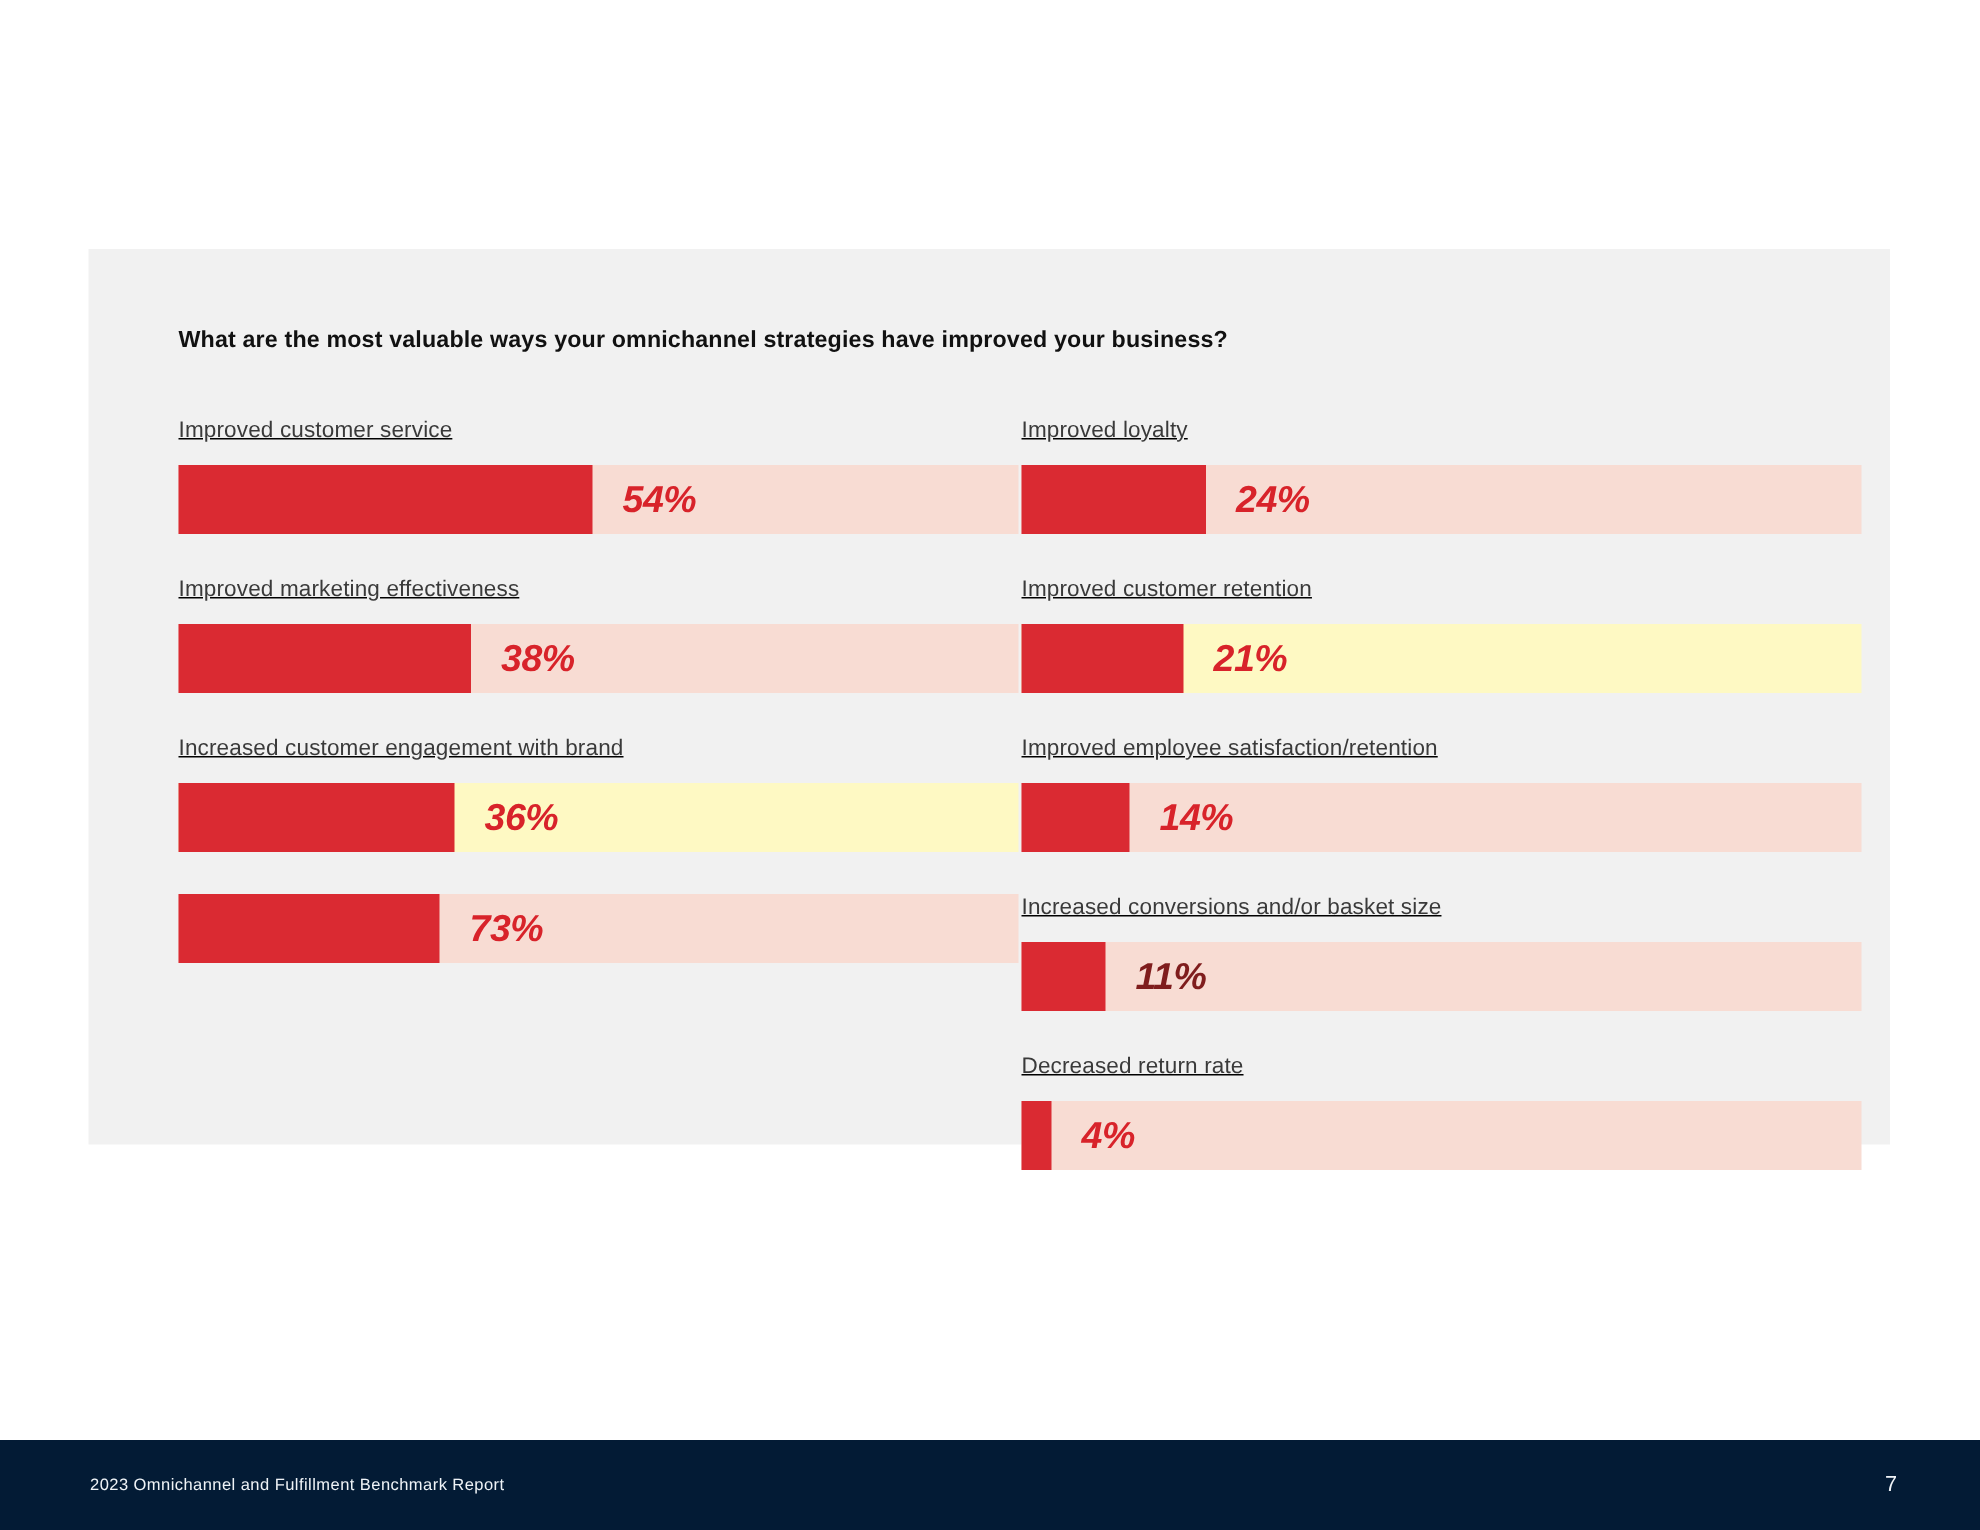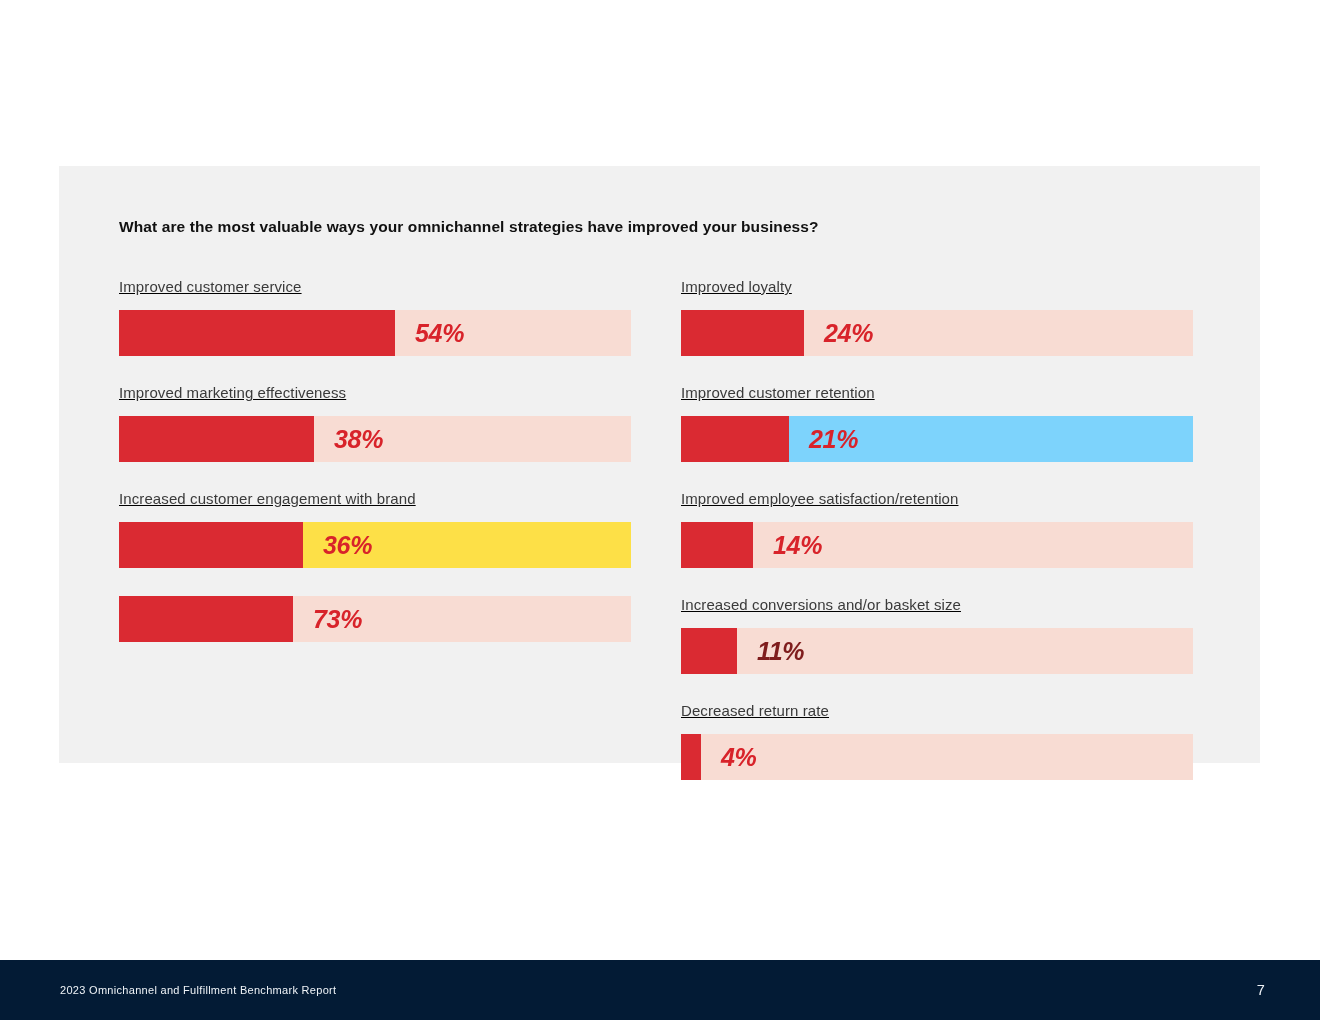--- a/index.html
+++ b/index.html
@@ -57,20 +57,21 @@
     line-height: 18px;
     letter-spacing: 0.1px;
     white-space: nowrap;
     margin: 0 0 14px 0;
   }
   .bar-track {
     position: relative;
     width: 512px;
     height: 46px;
     background: #F8DCD3;
+    padding-left: 48px;
   }
   .bar-fill {
     position: absolute;
     left: 0;
     top: 0;
     height: 46px;
     background: #DA2A32;
   }
   .bar-value {
     position: absolute;
@@ -133,21 +134,21 @@
       </div>
       <div class="bar-row">
         <div class="bar-label" style="color: rgb(58, 58, 58);">Improved marketing effectiveness</div>
         <div class="bar-track" style="background: rgb(248, 220, 211);">
           <div class="bar-fill" style="width: 195px; background: rgb(218, 42, 50);"></div>
           <div class="bar-value" style="color: rgb(216, 35, 42); left: 215px;">38%</div>
         </div>
       </div>
       <div class="bar-row">
         <div class="bar-label" style="color: rgb(58, 58, 58);">Increased customer engagement with brand</div>
-        <div class="bar-track" style="background: #fde047;">
+        <div class="bar-track" style="background: #fef9c3;">
           <div class="bar-fill" style="width: 184px; background: rgb(218, 42, 50);"></div>
           <div class="bar-value" style="color: rgb(216, 35, 42); left: 204px;">36%</div>
         </div>
       </div>
       <div class="bar-row">
         <div class="bar-track" style="background: rgb(248, 220, 211);">
           <div class="bar-fill" style="width: 174px; background: rgb(218, 42, 50);"></div>
           <div class="bar-value" style="color: rgb(216, 35, 42); left: 194px;">73%</div>
         </div>
       </div>
@@ -155,21 +156,21 @@
   <div class="column" id="column-right">
       <div class="bar-row">
         <div class="bar-label" style="color: rgb(58, 58, 58);">Improved loyalty</div>
         <div class="bar-track" style="background: rgb(248, 220, 211);">
           <div class="bar-fill" style="width: 123px; background: rgb(218, 42, 50);"></div>
           <div class="bar-value" style="color: rgb(216, 35, 42); left: 143px;">24%</div>
         </div>
       </div>
       <div class="bar-row">
         <div class="bar-label" style="color: rgb(58, 58, 58);">Improved customer retention</div>
-        <div class="bar-track" style="background: #7dd3fc; text-align: right;">
+        <div class="bar-track" style="background: #fef9c3; text-align: right;">
           <div class="bar-fill" style="width: 108px; background: rgb(218, 42, 50);"></div>
           <div class="bar-value" style="color: rgb(216, 35, 42); left: 128px;">21%</div>
         </div>
       </div>
       <div class="bar-row">
         <div class="bar-label" style="color: rgb(58, 58, 58);">Improved employee satisfaction/retention</div>
         <div class="bar-track" style="background: rgb(248, 220, 211);">
           <div class="bar-fill" style="width: 72px; background: rgb(218, 42, 50);"></div>
           <div class="bar-value" style="color: rgb(216, 35, 42); left: 92px;">14%</div>
         </div>

